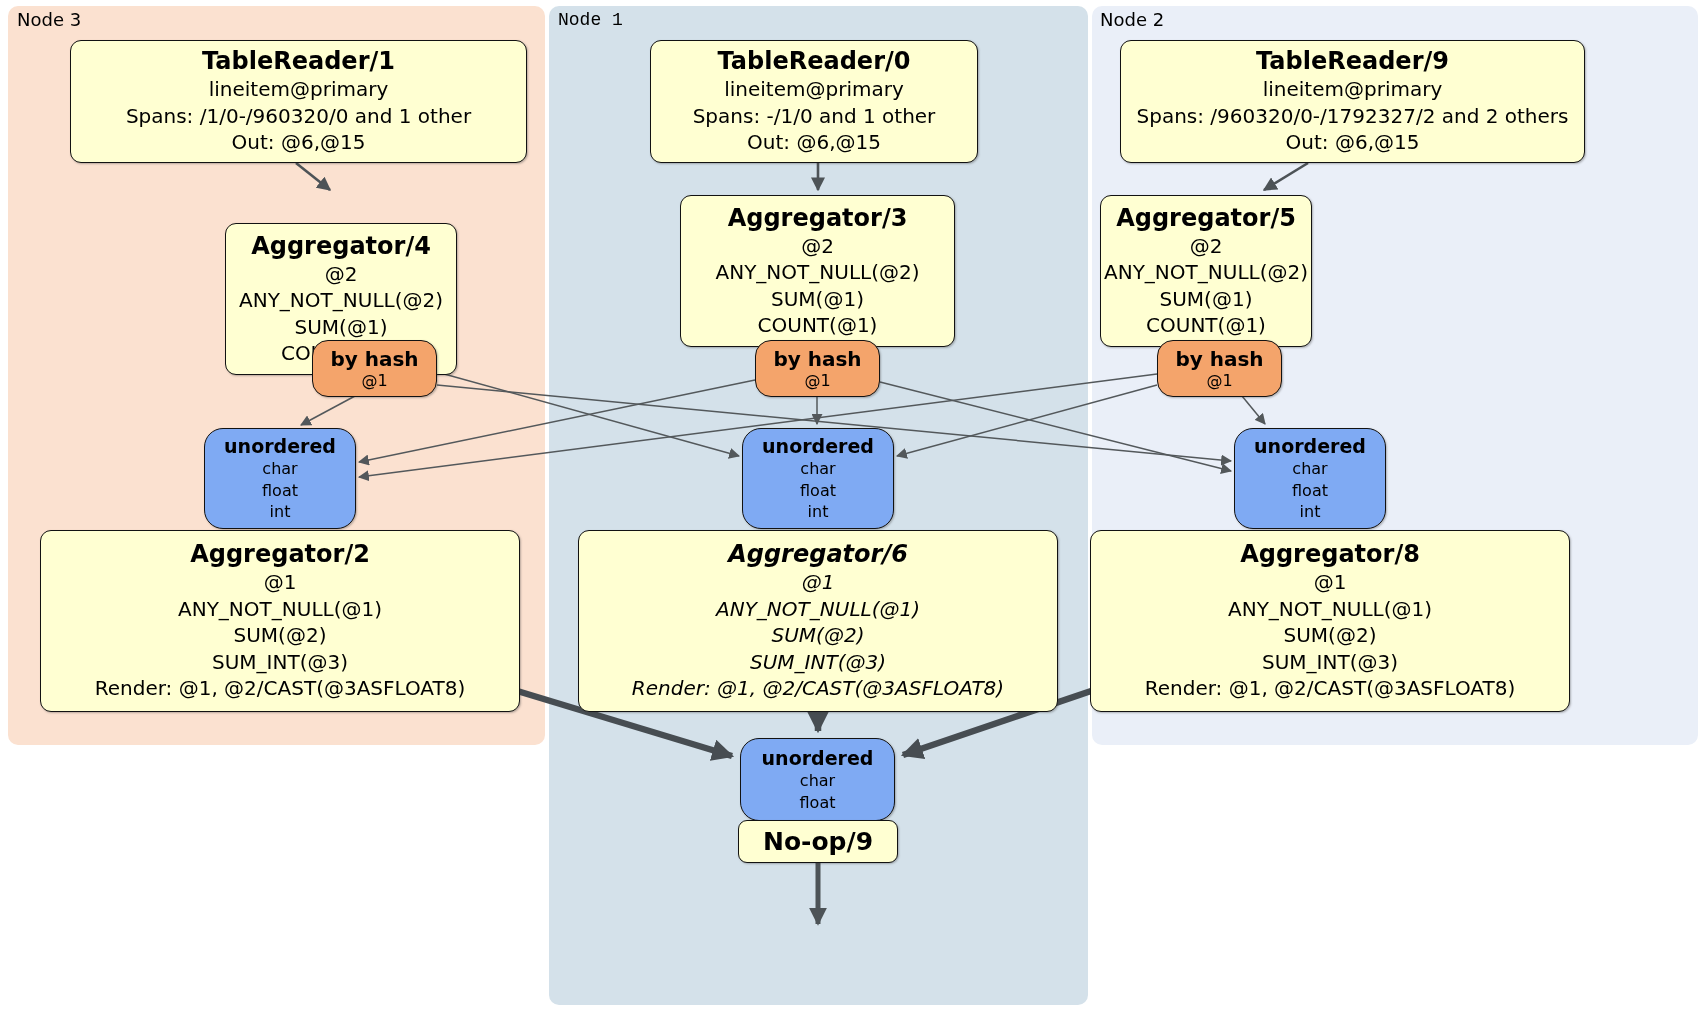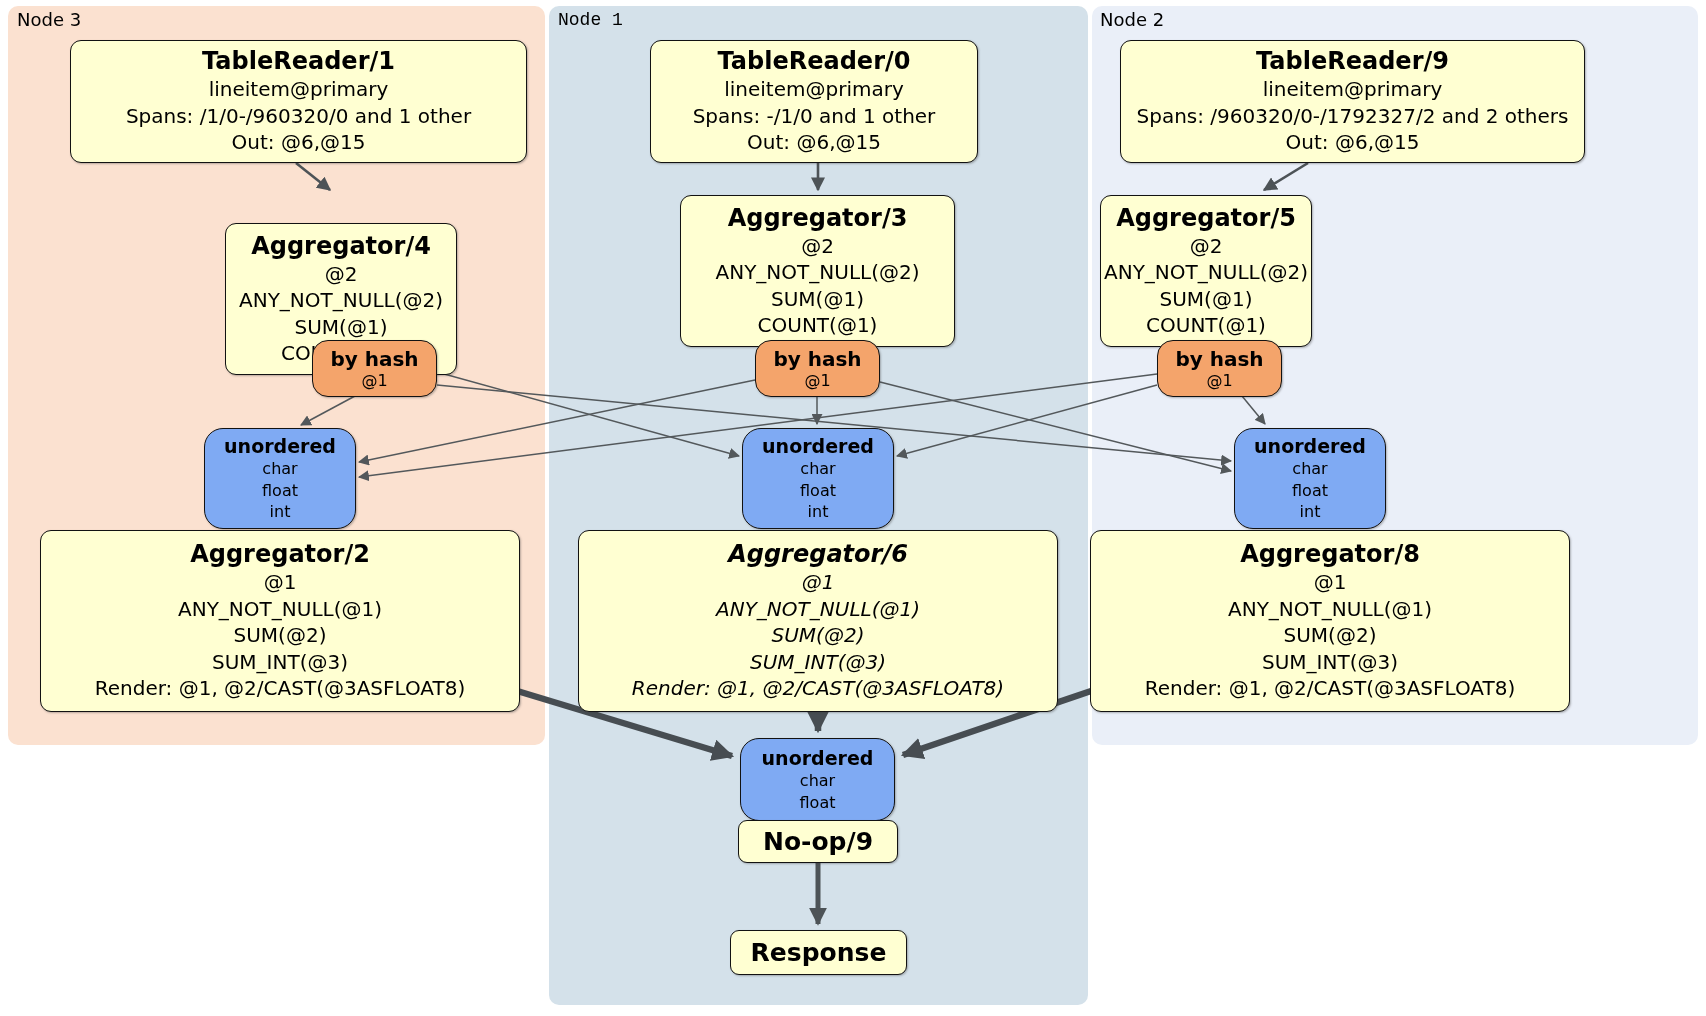--- a/index.html
+++ b/index.html
@@ -182,17 +182,14 @@
   </div>
 
   <div class="box sync" style="left:740px;top:738px;width:155px;height:83px;">
     <div class="t">unordered</div>
     <div class="l">char</div>
     <div class="l">float</div>
   </div>
   <div class="box mini" style="left:738px;top:820px;width:160px;height:43px;">
     <div class="t">No-op/9</div>
   </div>
-  <div class="box mini" style="left:730px;top:930px;width:177px;height:45px;">
-    <div class="t">Response</div>
-  </div>
 
 </div>
 
 </body></html>

